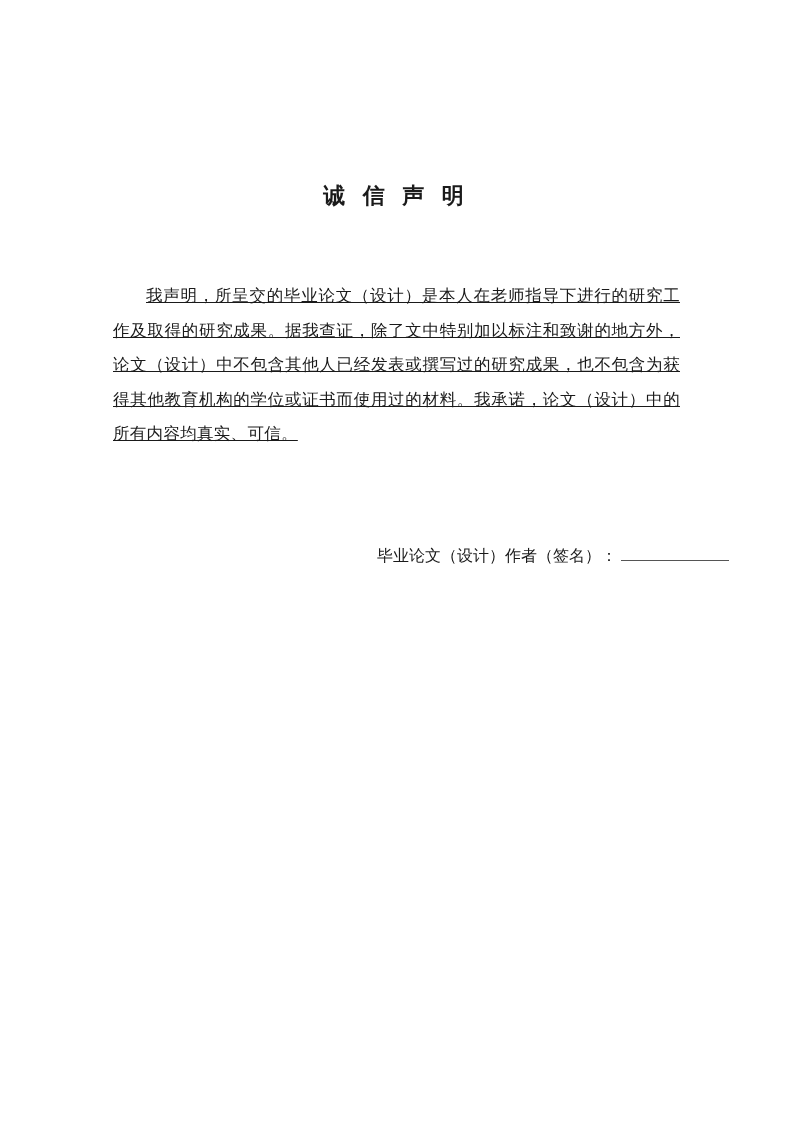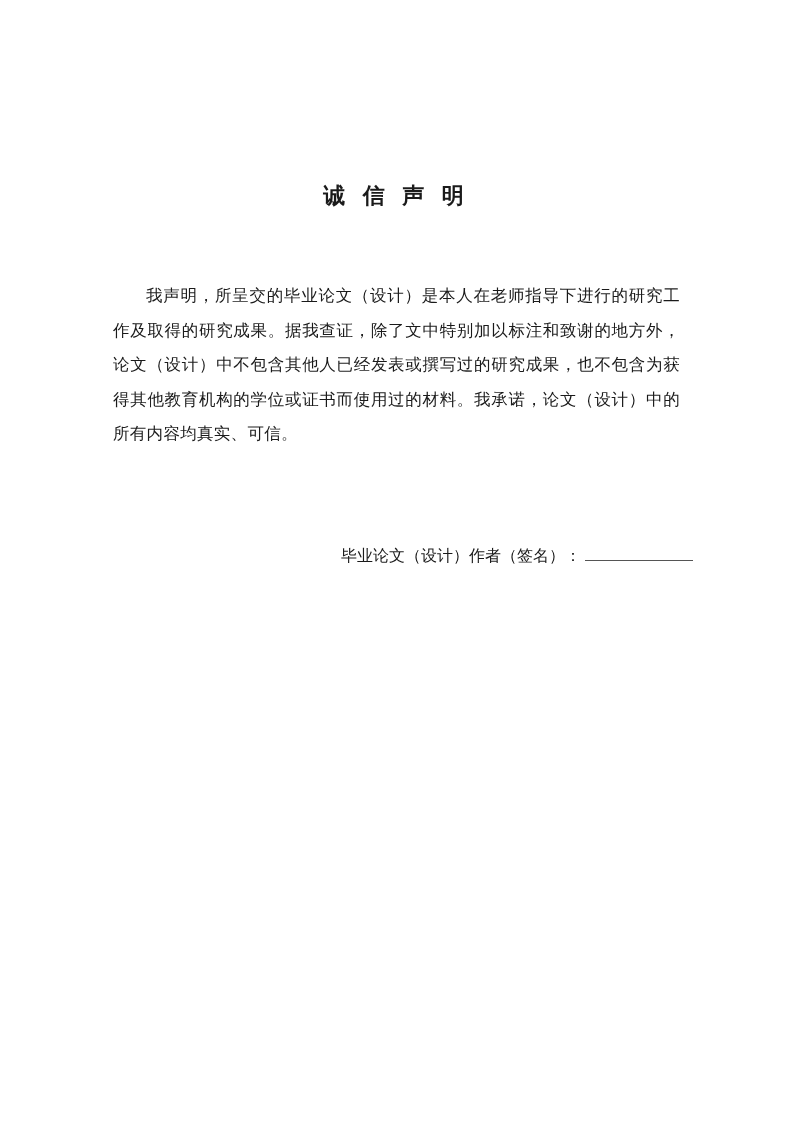--- a/index.html
+++ b/index.html
@@ -29,24 +29,25 @@
   }
   .declaration {
     width: 567px;
     margin: 71px auto 0 auto;
     font-size: 16.5px;
     line-height: 34.5px;
     text-align: justify;
     text-justify: inter-ideograph;
     text-indent: 2em;
     letter-spacing: 0.3px;
+    text-decoration: underline;
   }
   .signature-row {
     margin-top: 94px;
-    padding-right: 100px;
+    padding-right: 64px;
     text-align: right;
     font-size: 16px;
     line-height: 20px;
     white-space: nowrap;
   }
   .signature-underline {
     display: inline-block;
     width: 108px;
     height: 14px;
     margin-left: 4px;

